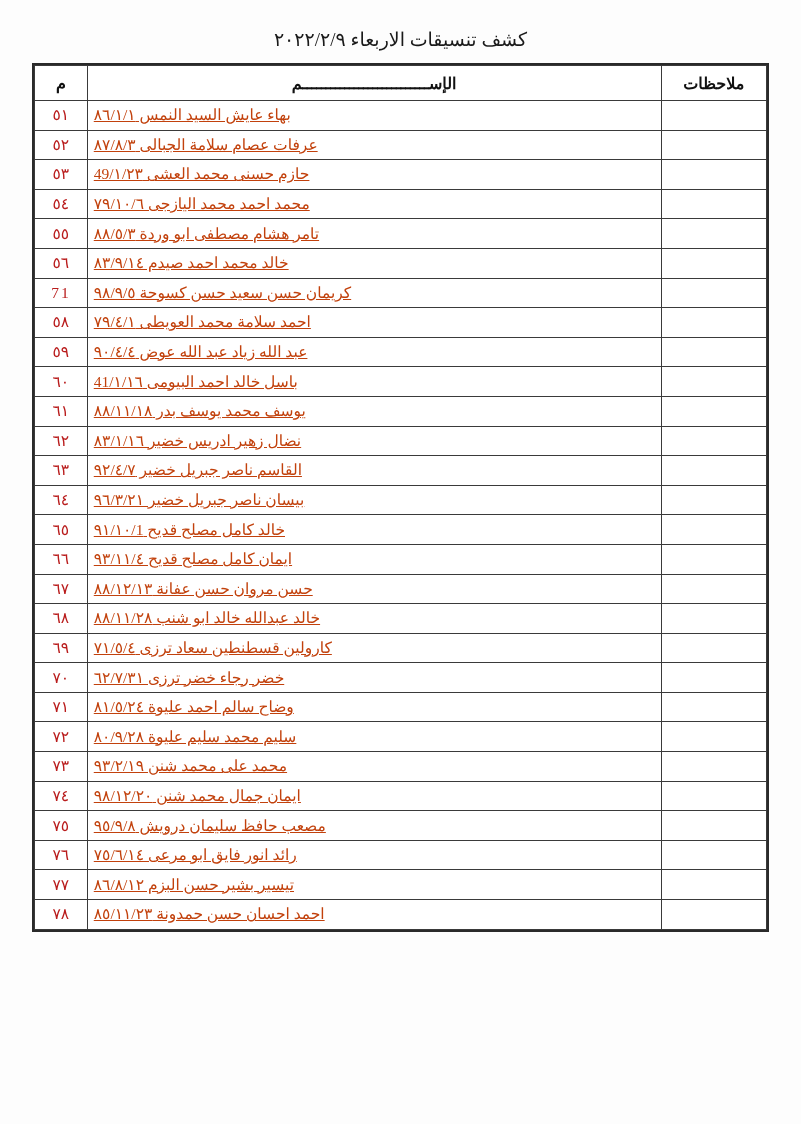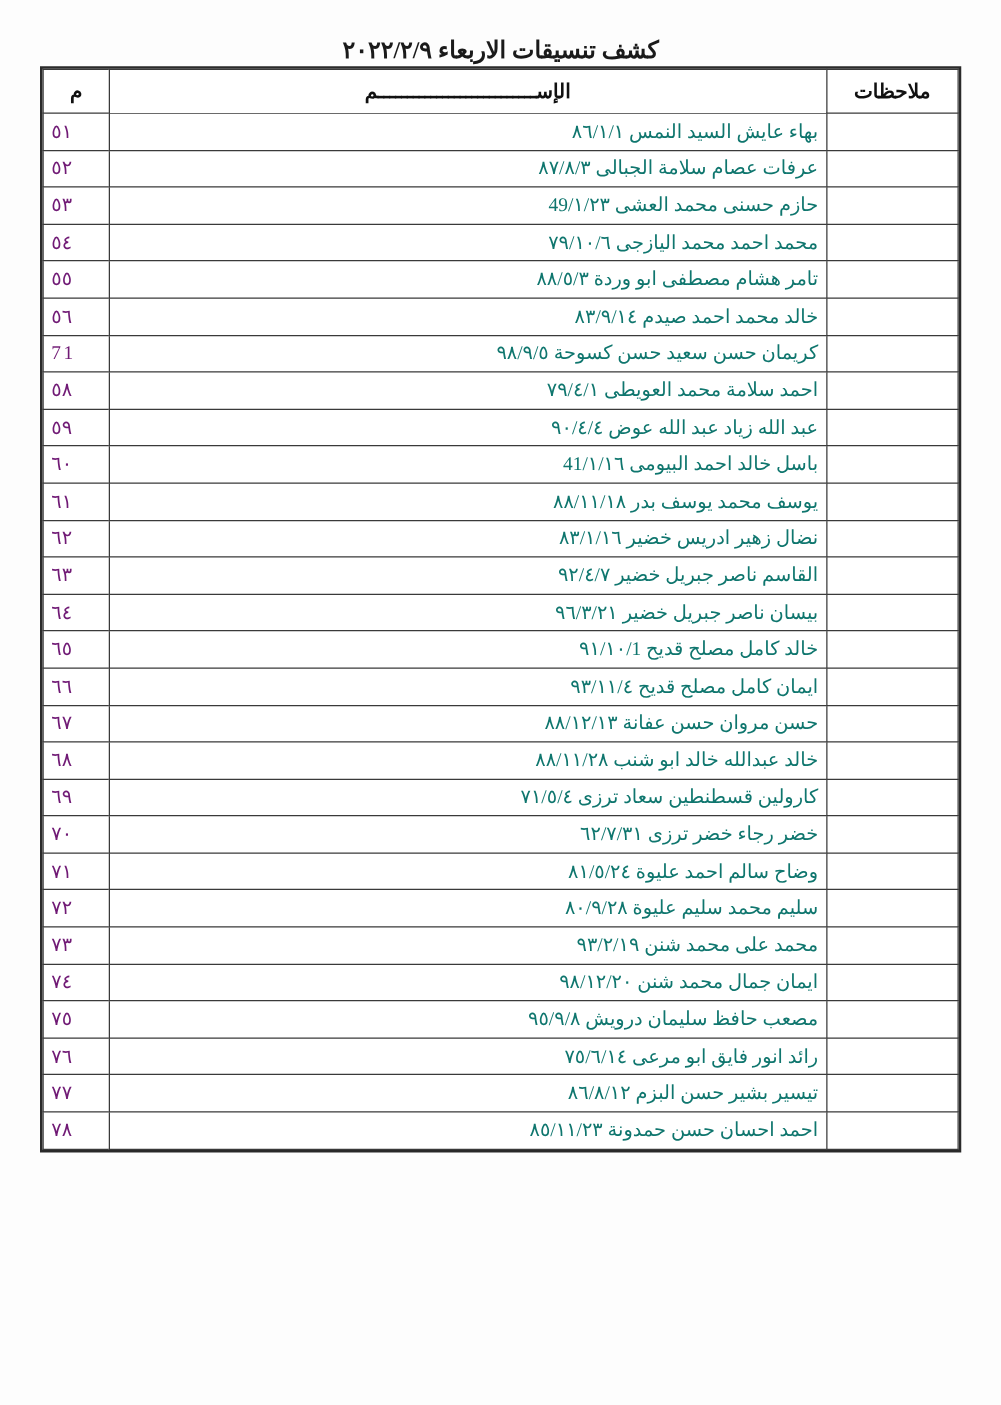--- a/index.html
+++ b/index.html
@@ -19,23 +19,23 @@
     width: 801px;
     height: 1124px;
     box-sizing: border-box;
     padding: 22px 18px 0 18px;
     position: relative;
     background: #fdfdfd;
   }
   .doc-title {
     text-align: center;
     font-size: 19px;
-    font-weight: bold;
+    font-weight: normal;
     letter-spacing: 0.5px;
-    margin: 6px 0 1px 0;
+    margin: 6px 0 12px 0;
     color: #1a1a1a;
     direction: rtl;
   }
   .table-wrap {
     margin: 0 14px;
     border: 2px solid #2a2a2a;
     background: #ffffff;
   }
   table.sheet {
     border-collapse: collapse;
@@ -58,31 +58,32 @@
     font-weight: bold;
     font-size: 16px;
     text-align: center;
     background: #ffffff;
     letter-spacing: 1px;
   }
   th.head-name {
     position: relative;
   }
   .name-cell {
-    text-align: right;
+    text-align: left;
     white-space: nowrap;
     overflow: hidden;
     font-size: 16px;
-    color: #0f766e;
+    color: #c2410c;
+    text-decoration: underline;
   }
   .num-cell {
-    text-align: left;
+    text-align: center;
     font-size: 15.5px;
     letter-spacing: 2px;
-    color: #701a75;
+    color: #b91c1c;
   }
   .notes-cell {
     background: #ffffff;
   }
 </style>
 </head>
 <body>
 
 <div class="page">
 

